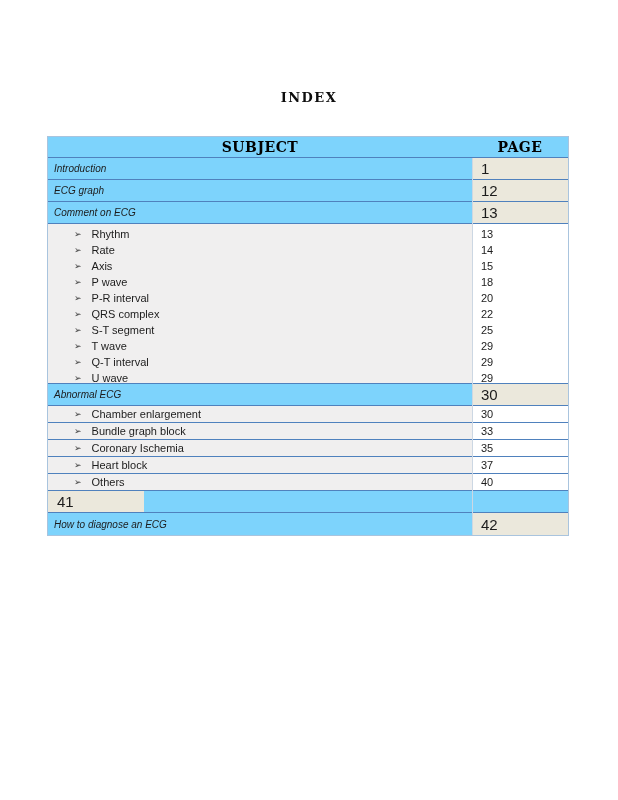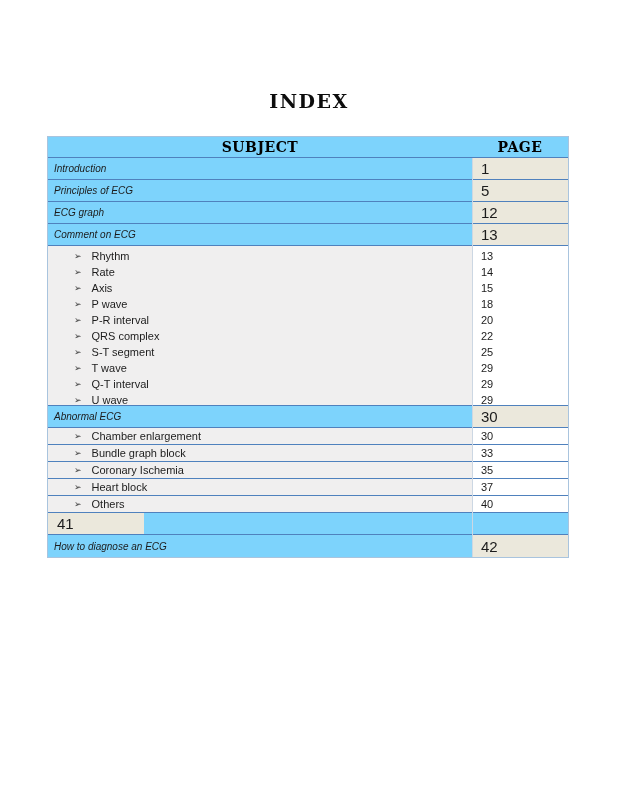--- a/index.html
+++ b/index.html
@@ -10,21 +10,21 @@
     position: relative;
     font-family: "Liberation Sans", sans-serif;
     color: var(--text, #1c1c1c);
   }
   .title {
     position: absolute;
     top: 90px; left: 0; width: 618px;
     text-align: center;
     font-family: "DejaVu Serif", serif;
     font-weight: bold;
-    font-size: 19px;
+    font-size: 13px;
     letter-spacing: 1.5px;
     color: #0d0d0d;
   }
   .toc {
     position: absolute;
     left: 47px; top: 136px;
     width: 520px;
     border: 1px solid var(--outer, #a9c4de);
     background: #7dd3fc;
     box-sizing: content-box;
@@ -107,24 +107,20 @@
 
 <div class="toc">
   <div class="hrow">
     <div class="hsub">SUBJECT</div>
     <div class="hpage">PAGE</div>
   </div>
   <div id="rows">
       <div class="row main">
         <div class="cell subj">Introduction</div>
         <div class="cell page beige">1</div>
-      </div>
-      <div class="row main">
-        <div class="cell subj">Principles of ECG</div>
-        <div class="cell page beige">5</div>
       </div>
       <div class="row main">
         <div class="cell subj">ECG graph</div>
         <div class="cell page beige">12</div>
       </div>
       <div class="row main">
         <div class="cell subj">Comment on ECG</div>
         <div class="cell page beige">13</div>
       </div>
       <div class="row group">

